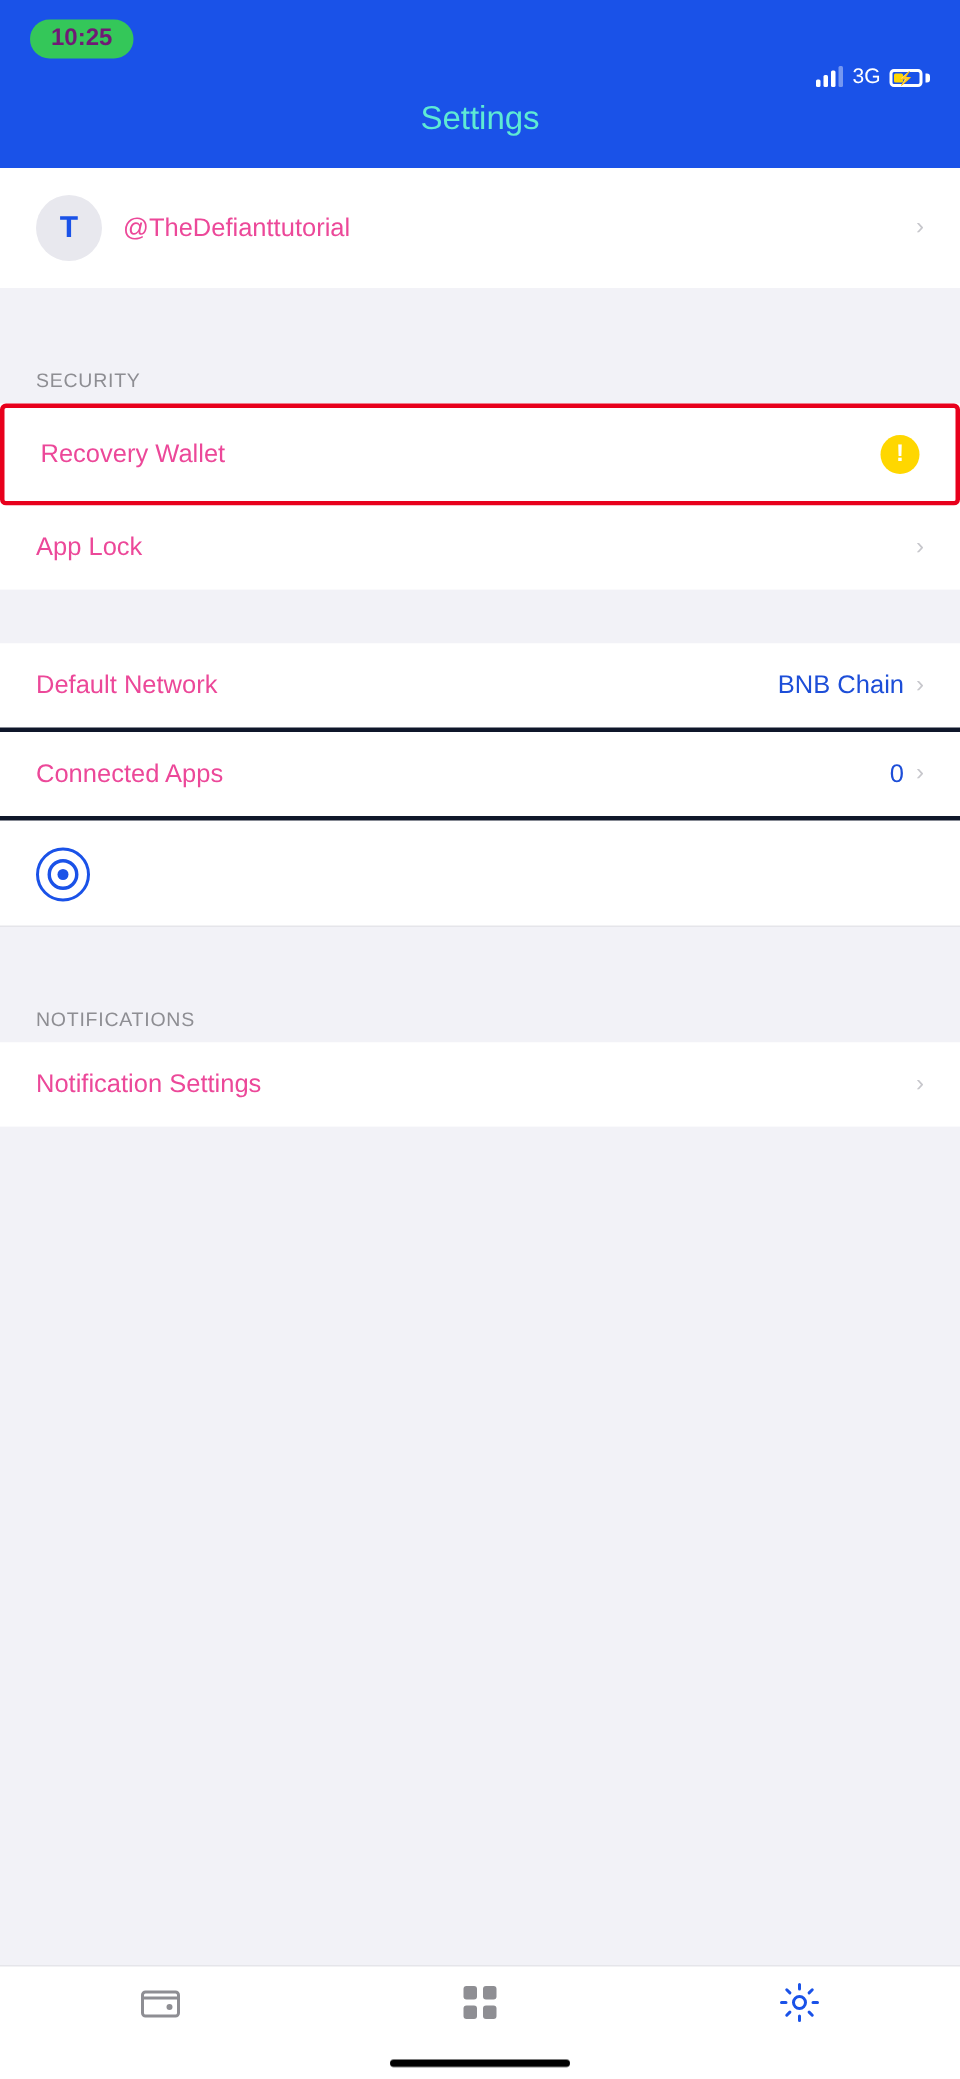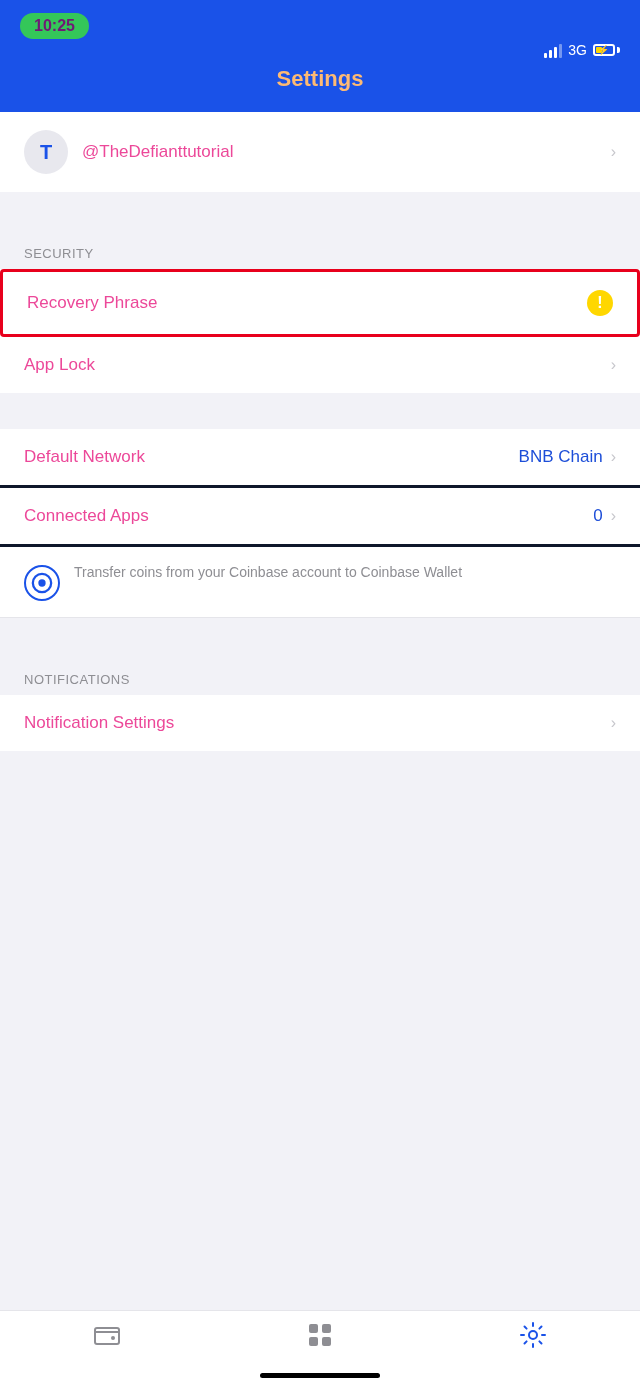--- a/index.html
+++ b/index.html
@@ -27,21 +27,21 @@
       background: #34c759;
       color: #701a75;
       font-size: 16px;
       font-weight: 700;
       padding: 4px 14px;
       border-radius: 20px;
     }
 
     .status-icons {
       display: flex;
-      align-items: center;
+      align-items: flex-end;
       gap: 6px;
       color: white;
       font-size: 14px;
       margin-top: 48px;
     }
 
     .signal-bars {
       display: flex;
       align-items: flex-end;
       gap: 2px;
@@ -86,23 +86,23 @@
     }
 
     
     .header {
       background: #1a52e8;
       text-align: center;
       padding: 16px 20px 20px;
     }
 
     .header-title {
-      color: #fdba74;
+      color: #5eead4;
       font-size: 22px;
-      font-weight: 700;
+      font-weight: 400;
     }
 
     
     .section-label {
       background: #f2f2f7;
       color: #8e8e93;
       font-size: 13px;
       font-weight: 500;
       letter-spacing: 0.5px;
       padding: 18px 24px 8px;
@@ -323,21 +323,21 @@
         <span class="chevron">›</span>
       </div>
     </div>
   </div>
 
   <div class="group-divider"></div>
   <div class="section-label">SECURITY</div>
   <div class="settings-group">
 
     <div class="settings-row recovery-row">
-      <span class="row-label">Recovery Phrase</span>
+      <span class="row-label">Recovery Wallet</span>
       <div class="row-right">
         <div class="warning-icon">!</div>
       </div>
     </div>
     <div class="settings-row">
       <span class="row-label">App Lock</span>
       <div class="row-right">
         <span class="chevron">›</span>
       </div>
     </div>
@@ -364,21 +364,20 @@
 
     <div class="coinbase-row">
       <div class="coinbase-left">
         <div class="coinbase-icon">
           <svg width="22" height="22" viewBox="0 0 24 24" fill="none">
             <circle cx="12" cy="12" r="10" stroke="#1a52e8" stroke-width="2.5"></circle>
             <path d="M16 12a4 4 0 1 1-8 0 4 4 0 0 1 8 0z" fill="#1a52e8"></path>
           </svg>
         </div>
         <div>
-          <div class="coinbase-desc">Transfer coins from your Coinbase account to Coinbase Wallet</div>
         </div>
       </div>
     </div>
   </div>
 
   <div class="group-divider"></div>
   <div class="section-label">NOTIFICATIONS</div>
   <div class="settings-group">
     <div class="settings-row">
       <span class="row-label">Notification Settings</span>

